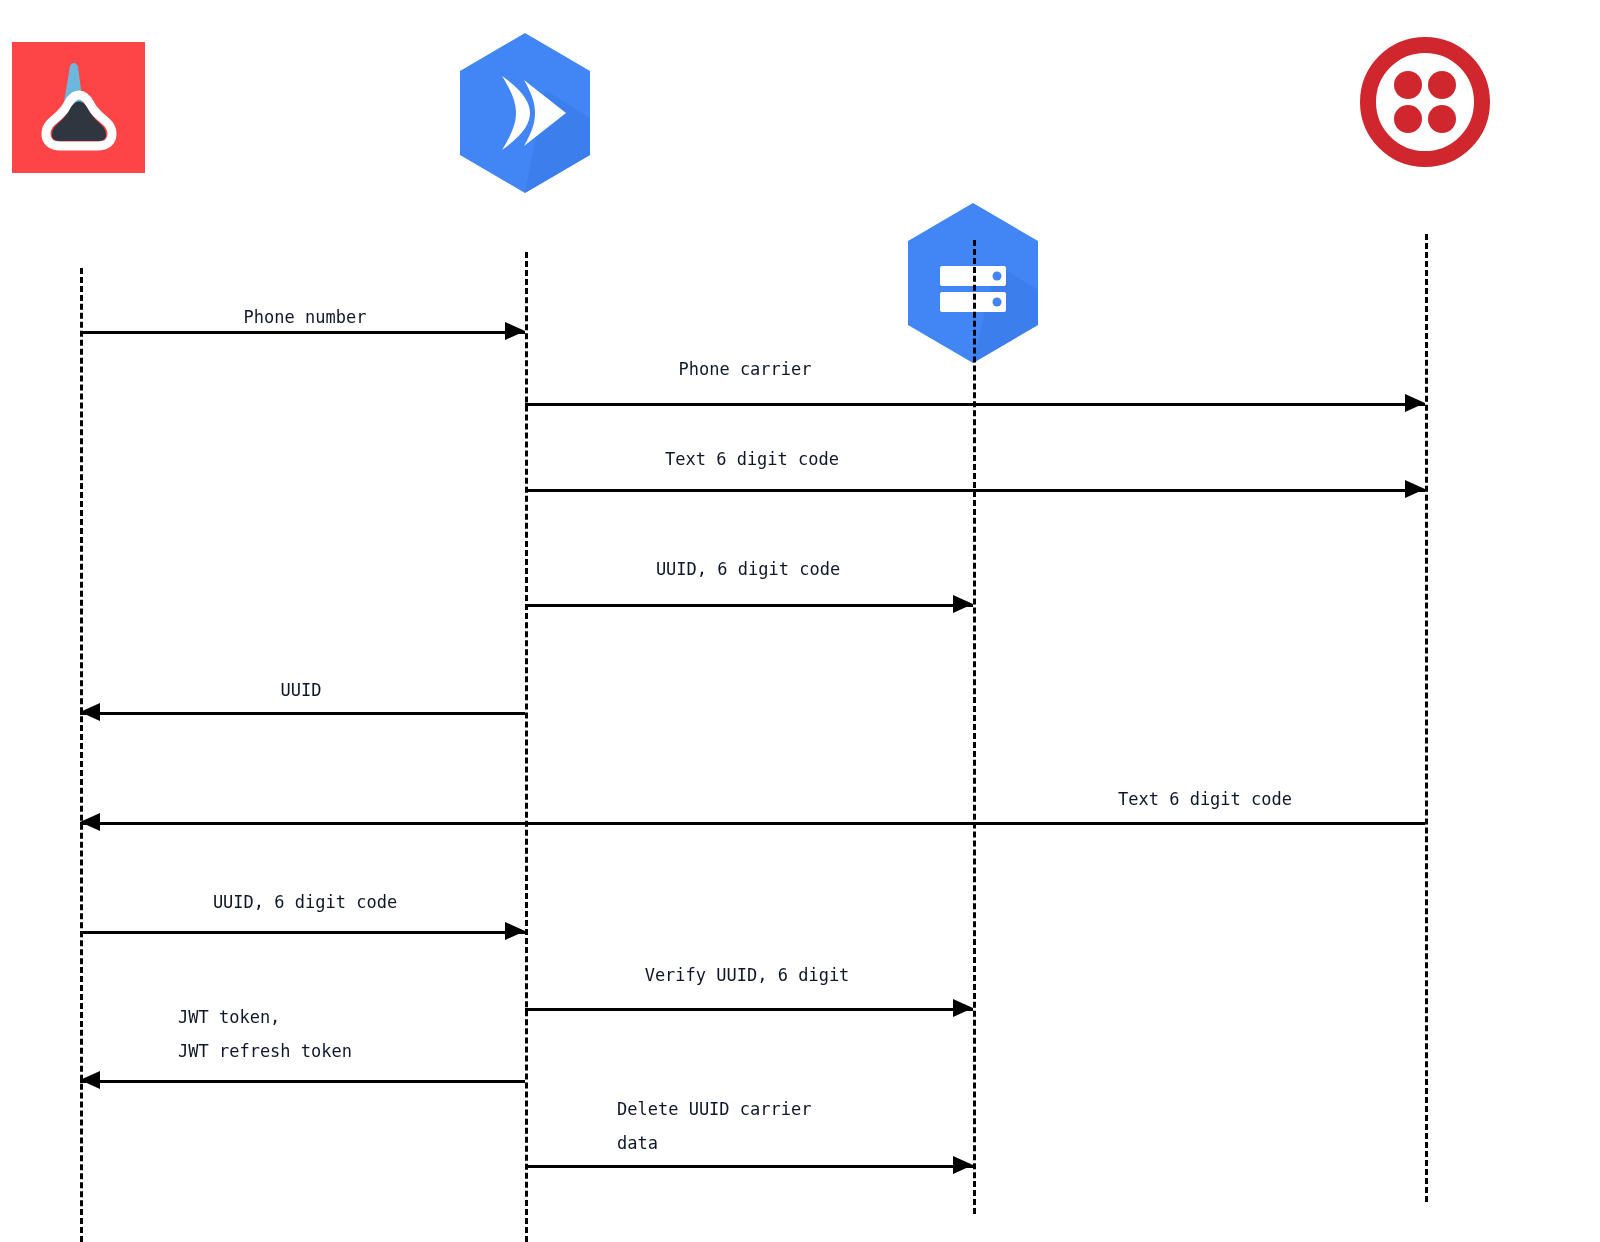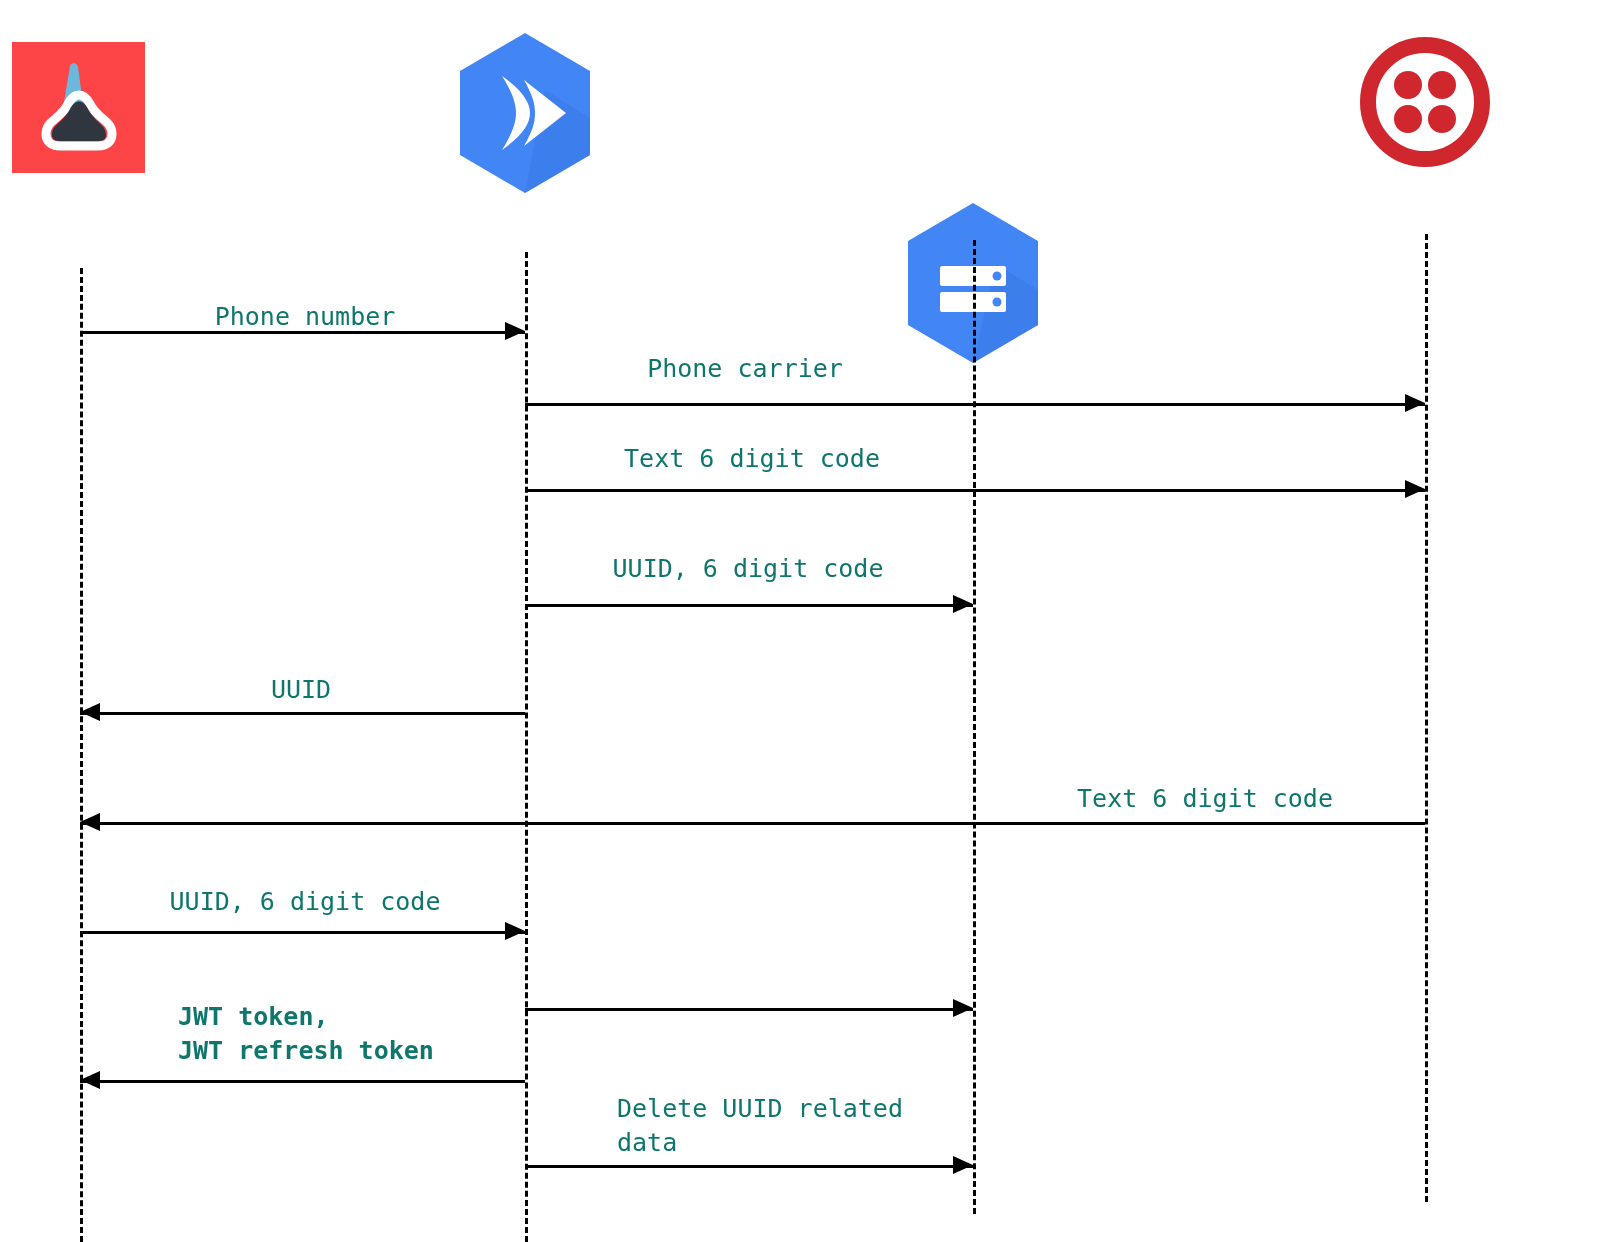--- a/index.html
+++ b/index.html
@@ -21,21 +21,21 @@
   
   .lifeline{position:absolute;width:0;border-left:3px dashed #000000;}
 
   
   .msg-line{position:absolute;height:0;border-top:3px solid #000000;}
   .arrowhead{position:absolute;width:0;height:0;
              border-top:9px solid transparent;border-bottom:9px solid transparent;}
   .arrowhead.right{border-left:20px solid #000000;}
   .arrowhead.left{border-right:20px solid #000000;}
 
-  .msg-label{position:absolute;font-size:25px;line-height:34px;color:#0f766e;
+  .msg-label{position:absolute;font-size:17px;line-height:34px;color:#0f172a;
              white-space:pre;letter-spacing:0px;}
   .msg-label.center{transform:translateX(-50%);text-align:center;}
   .msg-label.left{text-align:left;}
 </style>
 </head>
 <body>
 
 <div class="stage">
 
   <div class="actor-icon gd-square" style="left:12px;top:42px;">
@@ -104,26 +104,27 @@
   <div class="arrowhead left" style="left:80px;top:703px;"></div>
 
   <div class="msg-label center" style="left:1205px;top:782px;">Text 6 digit code</div>
   <div class="msg-line" style="left:80px;top:822px;width:1345px;"></div>
   <div class="arrowhead left" style="left:80px;top:813px;"></div>
 
   <div class="msg-label center" style="left:305px;top:885px;">UUID, 6 digit code</div>
   <div class="msg-line" style="left:80px;top:931px;width:445px;"></div>
   <div class="arrowhead right" style="left:505px;top:922px;"></div>
 
+  <div class="msg-label center" style="left:747px;top:958px;">Verify UUID, 6 digit</div>
   <div class="msg-line" style="left:525px;top:1008px;width:448px;"></div>
   <div class="arrowhead right" style="left:953px;top:999px;"></div>
 
-  <div class="msg-label left" style="left:178px;top:1000px;font-weight:bold;">JWT token,
+  <div class="msg-label left" style="left:178px;top:1000px;">JWT token,
 JWT refresh token</div>
   <div class="msg-line" style="left:80px;top:1080px;width:445px;"></div>
   <div class="arrowhead left" style="left:80px;top:1071px;"></div>
 
-  <div class="msg-label left" style="left:617px;top:1092px;">Delete UUID related
+  <div class="msg-label left" style="left:617px;top:1092px;">Delete UUID carrier
 data</div>
   <div class="msg-line" style="left:525px;top:1165px;width:448px;"></div>
   <div class="arrowhead right" style="left:953px;top:1156px;"></div>
 
 </div>
 
 </body></html>

